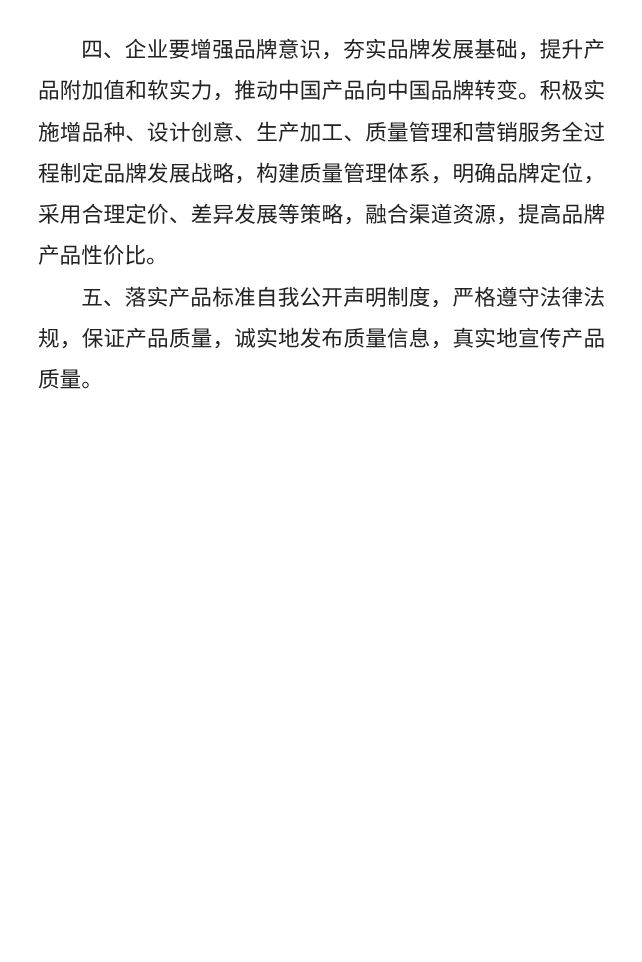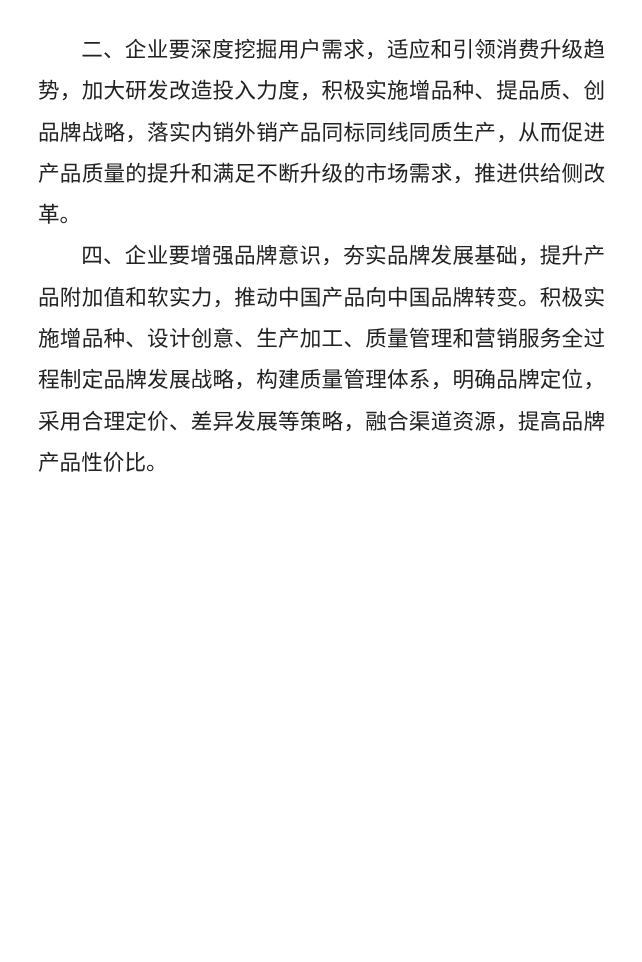--- a/index.html
+++ b/index.html
@@ -32,15 +32,15 @@
     text-indent: 2em;
     letter-spacing: 0;
     word-break: break-all;
     font-weight: 400;
   }
 </style>
 </head>
 <body>
 
 <div class="page">
-  <p class="para">二、企业要深度挖掘用户需求，适应和引领消费升级趋势，加大研发改造投入力度，积极实施增品种、提品质、创品牌战略，落实内销外销产品同标同线同质生产，从而促进产品质量的提升和满足不断升级的市场需求，推进供给侧改革。</p>
   <p class="para">四、企业要增强品牌意识，夯实品牌发展基础，提升产品附加值和软实力，推动中国产品向中国品牌转变。积极实施增品种、设计创意、生产加工、质量管理和营销服务全过程制定品牌发展战略，构建质量管理体系，明确品牌定位，采用合理定价、差异发展等策略，融合渠道资源，提高品牌产品性价比。</p>
+  <p class="para">五、落实产品标准自我公开声明制度，严格遵守法律法规，保证产品质量，诚实地发布质量信息，真实地宣传产品质量。</p>
 </div>
 
 </body></html>

